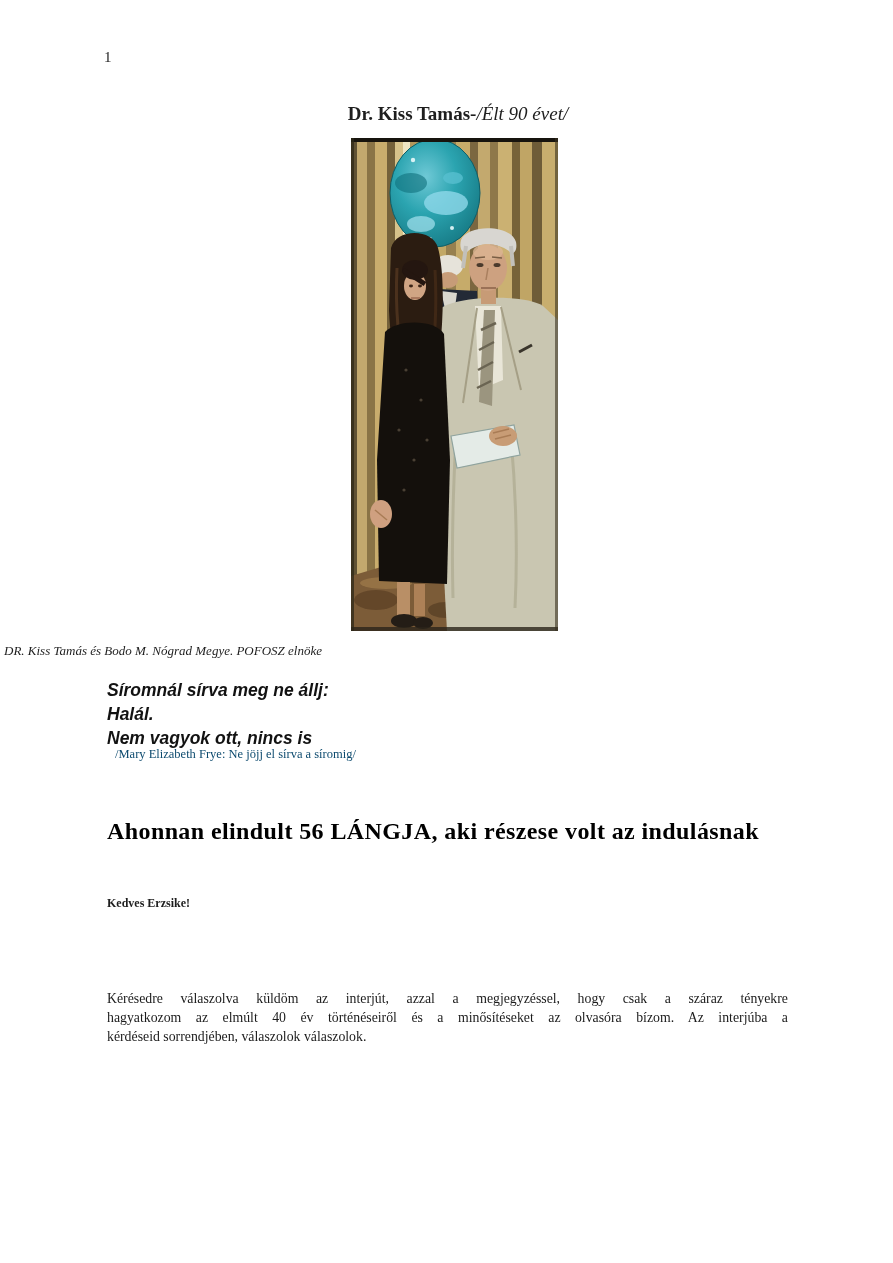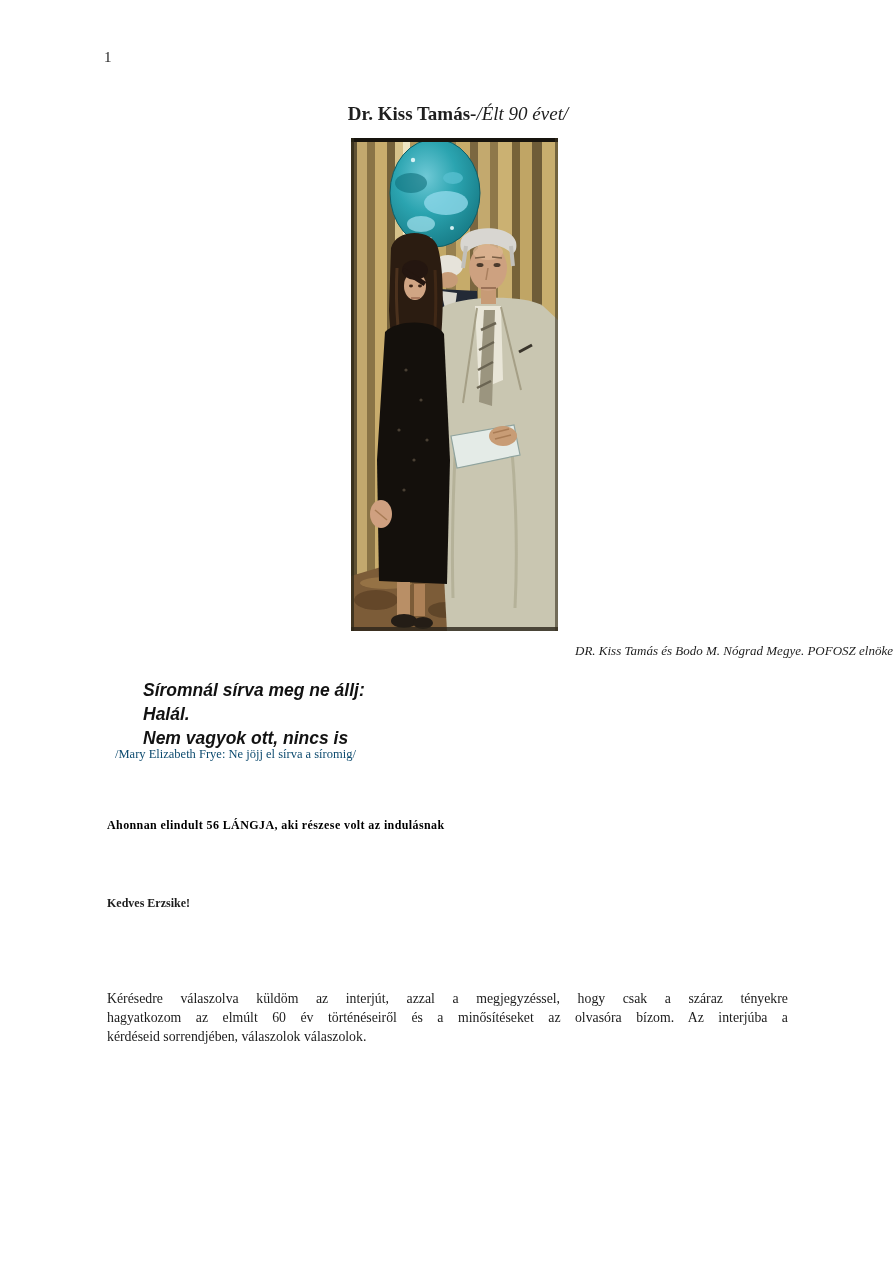--- a/index.html
+++ b/index.html
@@ -42,53 +42,52 @@
     height: 493px;
     background: #b99f63;
     box-shadow: inset 0 0 0 1px #4a4232;
   }
   .photo-frame svg { display: block; }
   .photo-caption {
     position: absolute;
     left: 0;
     top: 643px;
     width: 100%;
-    text-align: right;
+    text-align: left;
     font-style: italic;
     font-size: 13px;
     padding-left: 4px;
     box-sizing: border-box;
     white-space: nowrap;
   }
   .poem {
     position: absolute;
     left: 107px;
     top: 678px;
     font-family: "Liberation Sans", "DejaVu Sans", sans-serif;
     font-weight: 700;
     font-style: italic;
     font-size: 17.5px;
     line-height: 24px;
     color: #121212;
-    margin-left: 36px;
   }
   .poem-attribution {
     position: absolute;
     left: 115px;
     top: 747px;
     font-size: 12.5px;
     color: #0c4a6e;
   }
   .main-heading {
     position: absolute;
     left: 107px;
     top: 818px;
     width: 690px;
     font-weight: 700;
-    font-size: 12px;
+    font-size: 24px;
     letter-spacing: 0.4px;
     color: #000000;
     white-space: nowrap;
   }
   .salutation {
     position: absolute;
     left: 107px;
     top: 896px;
     font-weight: 700;
     font-size: 12px;
@@ -252,15 +251,15 @@
 </div>
 
 <div class="poem-attribution">/Mary Elizabeth Frye: Ne jöjj el sírva a síromig/</div>
 
 <div class="main-heading">Ahonnan elindult 56 LÁNGJA, aki részese volt az indulásnak</div>
 
 <div class="salutation">Kedves Erzsike!</div>
 
 <div class="body-paragraph">
   <div class="para-line just">Kérésedre válaszolva küldöm az interjút, azzal a megjegyzéssel, hogy csak a száraz tényekre</div>
-  <div class="para-line just">hagyatkozom az elmúlt 60 év történéseiről és a minősítéseket az olvasóra bízom. Az interjúba a</div>
+  <div class="para-line just">hagyatkozom az elmúlt 40 év történéseiről és a minősítéseket az olvasóra bízom. Az interjúba a</div>
   <div class="para-line">kérdéseid sorrendjében, válaszolok válaszolok.</div>
 </div>
 
 </body></html>

